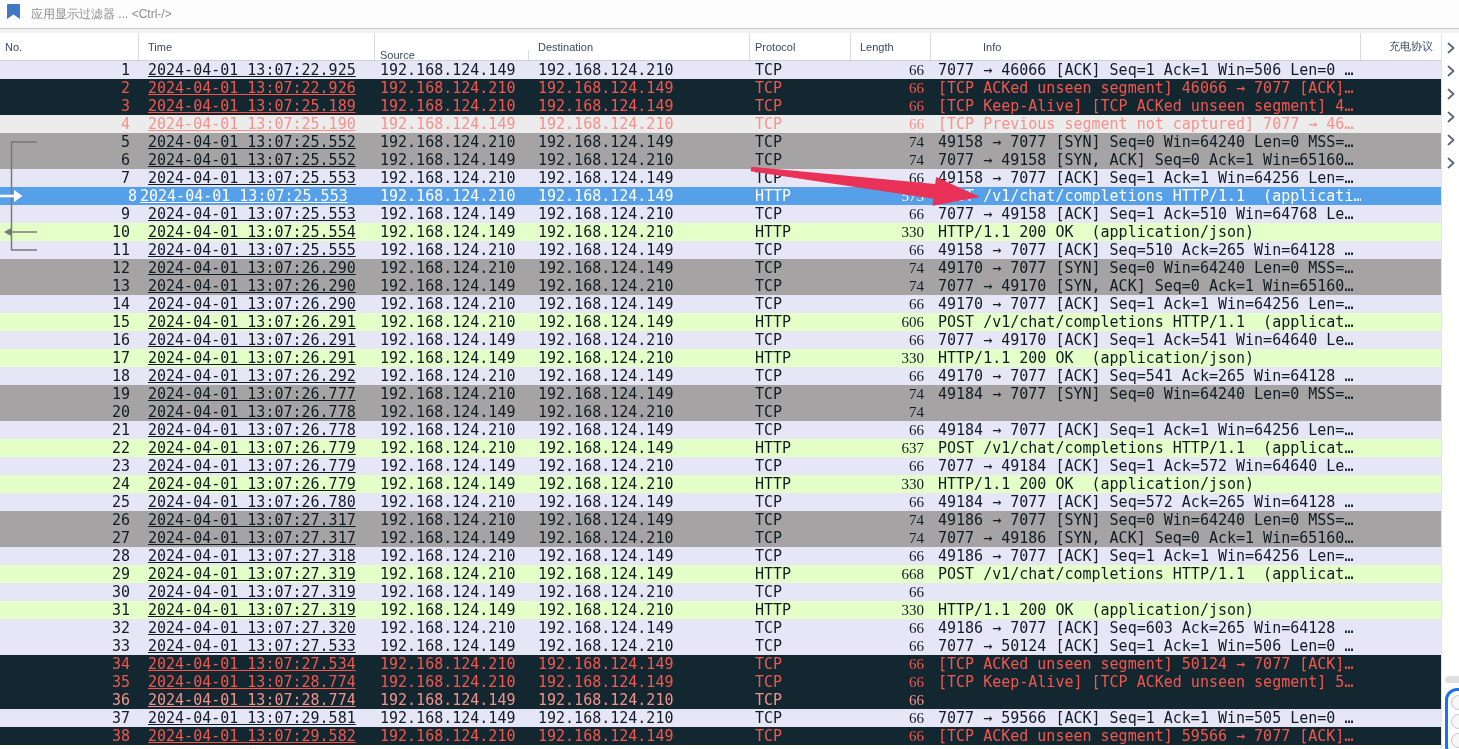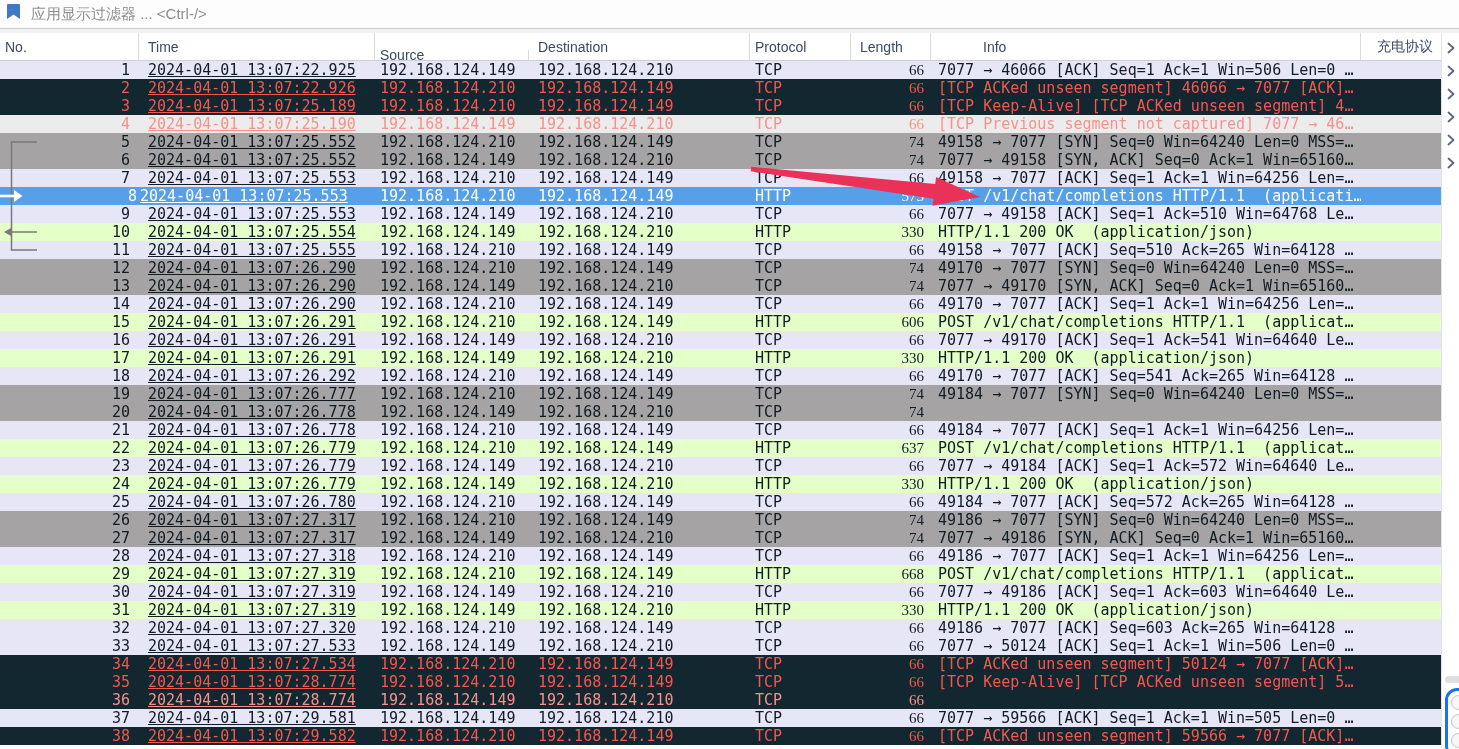--- a/index.html
+++ b/index.html
@@ -3,29 +3,29 @@
 <meta charset="utf-8">
 <style>
   html,body{margin:0;padding:0;background:#fff;}
   .app{position:relative;width:1459px;height:749px;overflow:hidden;background:#fff;
        font-family:"DejaVu Sans Mono","Liberation Mono",monospace;}
 
   
   .filter-bar{position:absolute;top:0;left:0;right:0;height:28px;background:#fdfdfd;
               border-bottom:1px solid #c9c9c9;display:flex;align-items:center;}
   .bookmark-btn{width:26px;height:26px;display:flex;align-items:center;justify-content:center;}
-  .filter-text{font-family:"Liberation Sans","DejaVu Sans",sans-serif;font-size:15px;
+  .filter-text{font-family:"Liberation Sans","DejaVu Sans",sans-serif;font-size:12px;
                color:#8d8d8d;margin-left:5px;}
   .subgap{position:absolute;top:29px;left:0;right:0;height:4px;background:#f2f2f5;}
 
   
   .header-row{position:absolute;top:33px;left:0;width:1441px;height:27px;background:#ffffff;
               border-bottom:1px solid #cfd0d4;display:grid;
               grid-template-columns:139px 236px 154px 221px 101px 80px 430px 80px;
-              font-family:"Liberation Sans","DejaVu Sans",sans-serif;font-size:14px;color:#3c4a61;}
+              font-family:"Liberation Sans","DejaVu Sans",sans-serif;font-size:11px;color:#3c4a61;}
   .hcell{display:flex;align-items:center;border-right:1px solid #dadada;white-space:nowrap;overflow:hidden;}
   .h-no{padding-left:5px;}
   .h-time{padding-left:9px;}
   .h-source{padding-left:5px;margin-top:17px;}
   .h-dest{padding-left:9px;}
   .h-proto{padding-left:5px;}
   .h-len{padding-left:9px;}
   .h-info{padding-left:7px;margin-left:45px;}
   .h-charge{justify-content:flex-end;padding-right:8px;border-right:none;}
 
@@ -388,21 +388,20 @@
       <span class="cell c-info">POST /v1/chat/completions HTTP/1.1  (applicat…</span>
       <span class="cell c-charge"></span>
     </div>
       <div class="row s-tcp">
       <span class="cell c-no">30</span>
       <span class="cell c-time">2024-04-01 13:07:27.319</span>
       <span class="cell c-source">192.168.124.149</span>
       <span class="cell c-dest">192.168.124.210</span>
       <span class="cell c-proto">TCP</span>
       <span class="cell c-len">66</span>
-      <span class="cell c-info">7077 → 49186 [ACK] Seq=1 Ack=603 Win=64640 Le…</span>
       <span class="cell c-charge"></span>
     </div>
       <div class="row s-http">
       <span class="cell c-no">31</span>
       <span class="cell c-time">2024-04-01 13:07:27.319</span>
       <span class="cell c-source">192.168.124.149</span>
       <span class="cell c-dest">192.168.124.210</span>
       <span class="cell c-proto">HTTP</span>
       <span class="cell c-len">330</span>
       <span class="cell c-info">HTTP/1.1 200 OK  (application/json)</span>

